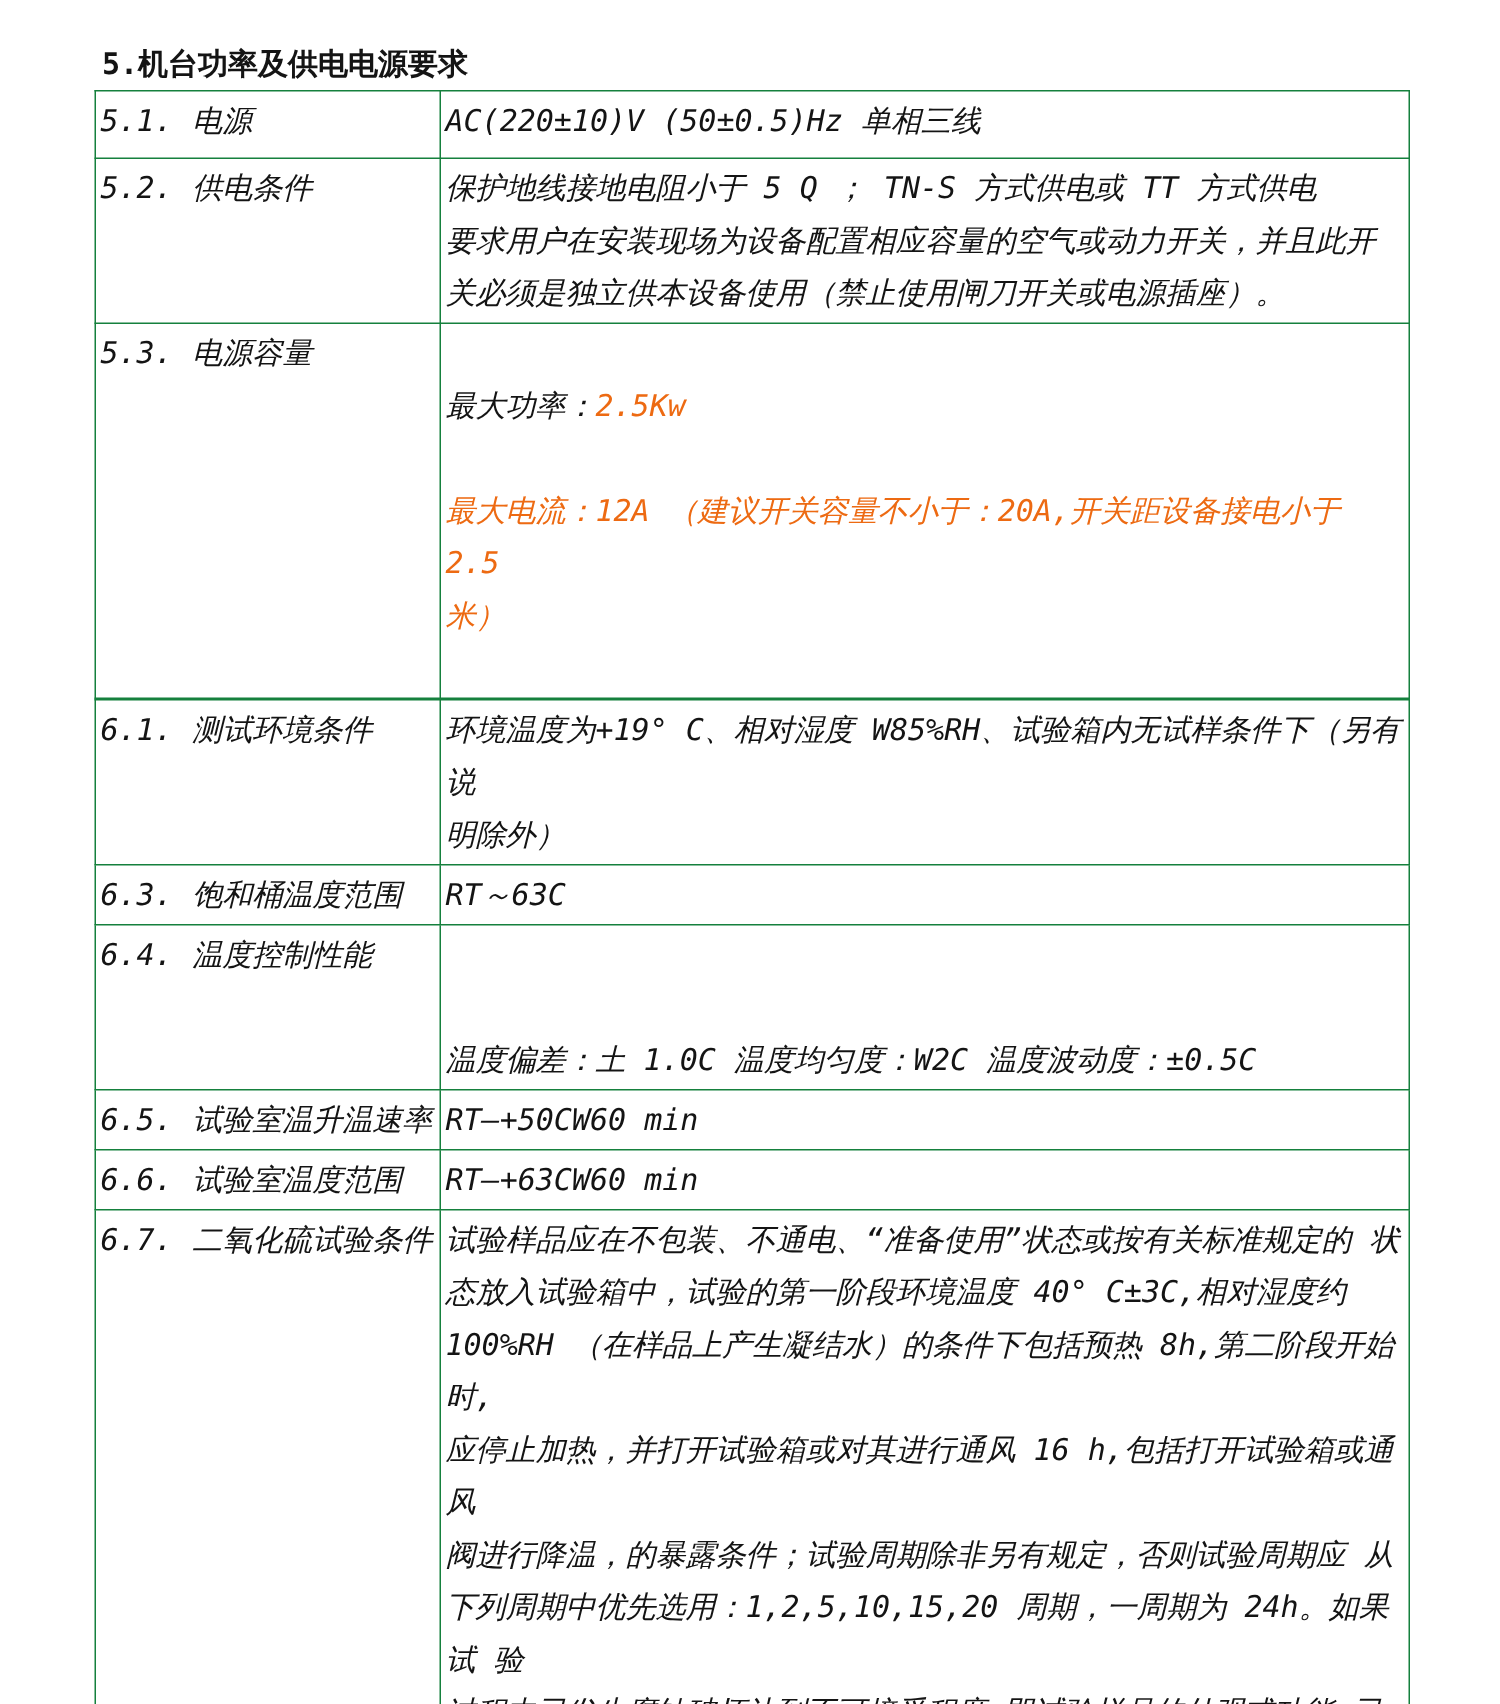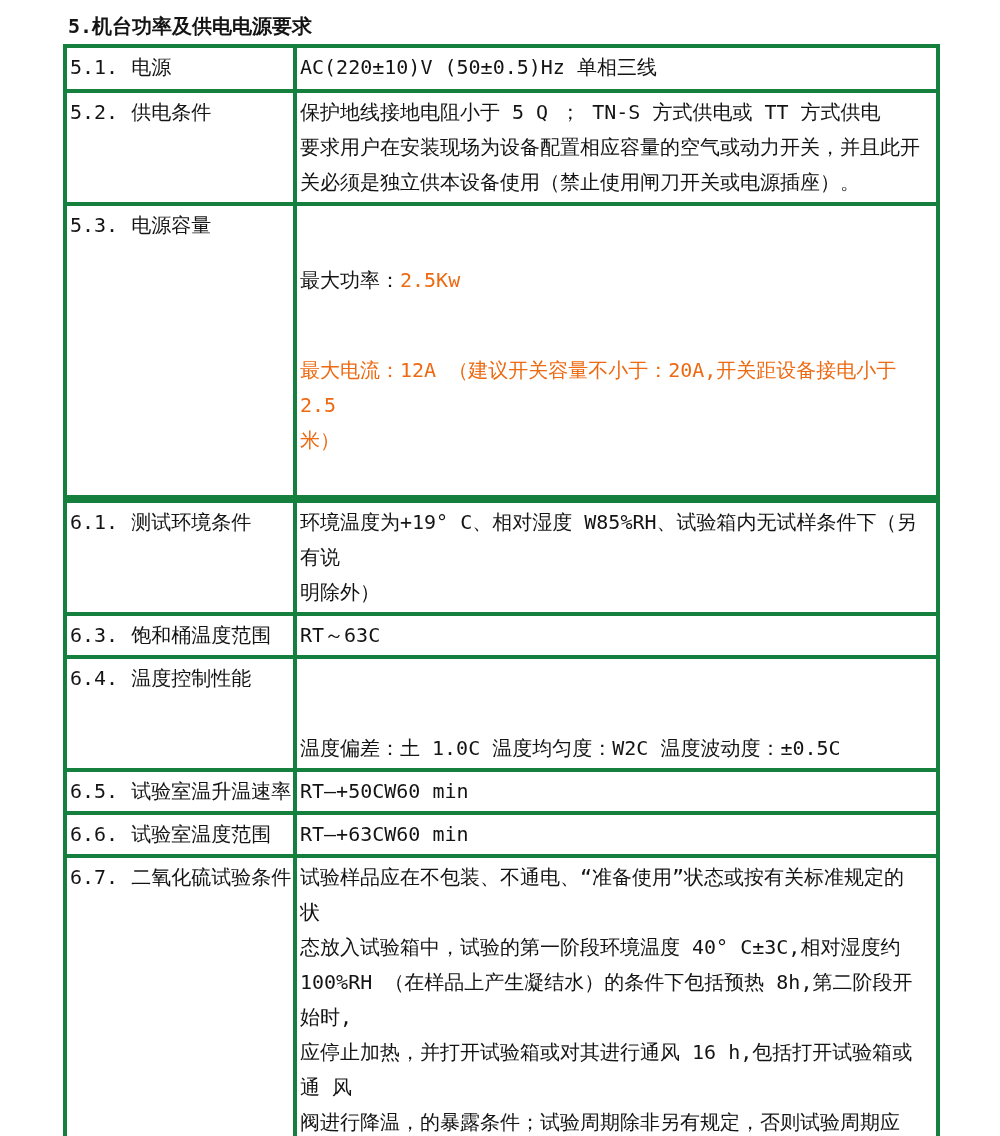--- a/index.html
+++ b/index.html
@@ -8,49 +8,50 @@
     width: 1000px; height: 1136px;
     background: #ffffff;
     font-family: "DejaVu Sans Mono", "DejaVu Sans", "Liberation Sans", sans-serif;
     color: #141414;
     overflow: hidden;
   }
   .page { position: relative; width: 1000px; height: 1136px; }
 
   .sec-heading {
     margin: 0 0 6px 68px;
-    padding-top: 14px;
+    padding-top: 30px;
     font-size: 20px;
     line-height: 24px;
     white-space: pre;
   }
   .sec-heading.bold { font-weight: bold; }
   .sec-heading .no { margin-right: 10px; }
 
   table.spec {
     margin-left: 63px;
     width: 877px;
     border-collapse: collapse;
     table-layout: fixed;
   }
   table.spec col.c1 { width: 230px; }
   table.spec td {
-    border: 4px solid #15803d;
+    border: 1px solid #15803d;
     vertical-align: top;
     font-size: 20px;
     line-height: 35px;
     padding: 2px 4px 2px 3px;
+    font-style: italic;
   }
   td.lbl { white-space: nowrap; }
   td.lbl .no { display: inline-block; min-width: 42px; margin-right: 13px; }
   td.val { white-space: pre-line; }
   tr.tall td { height: 45px; }
 
   .orange { color: #ED6A12; }
-  .val-line { white-space: pre-line; margin-top: 20px; }
+  .val-line { white-space: pre-line; }
 </style>
 </head>
 <body>
 
 <div class="page">
 
   <div class="sec-heading bold">5.机台功率及供电电源要求</div>
 
   <table class="spec">
     <colgroup>

